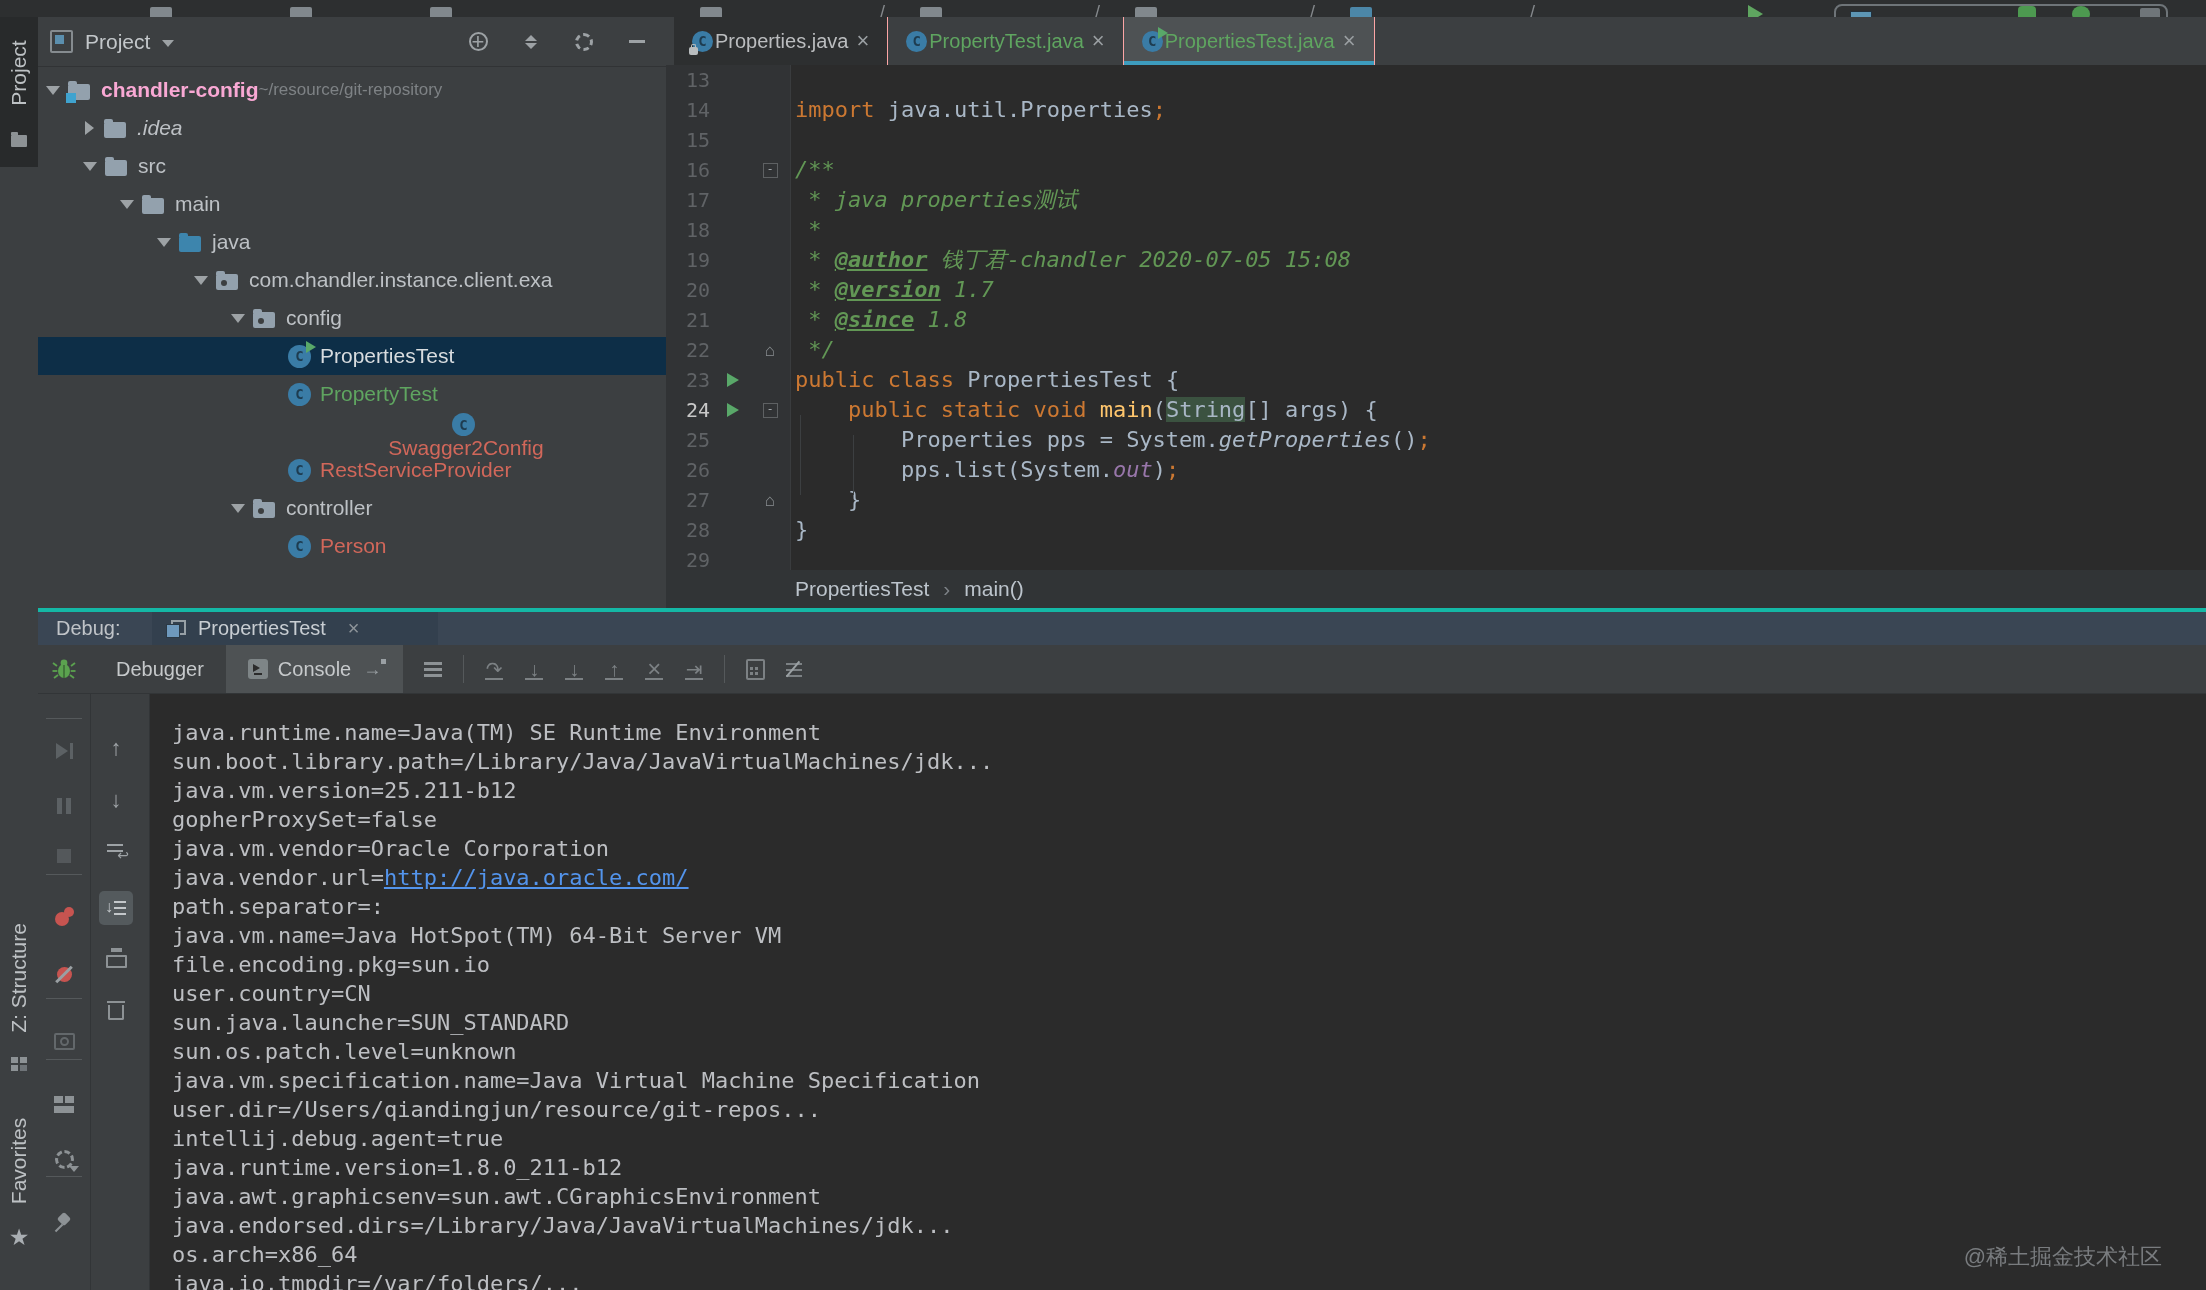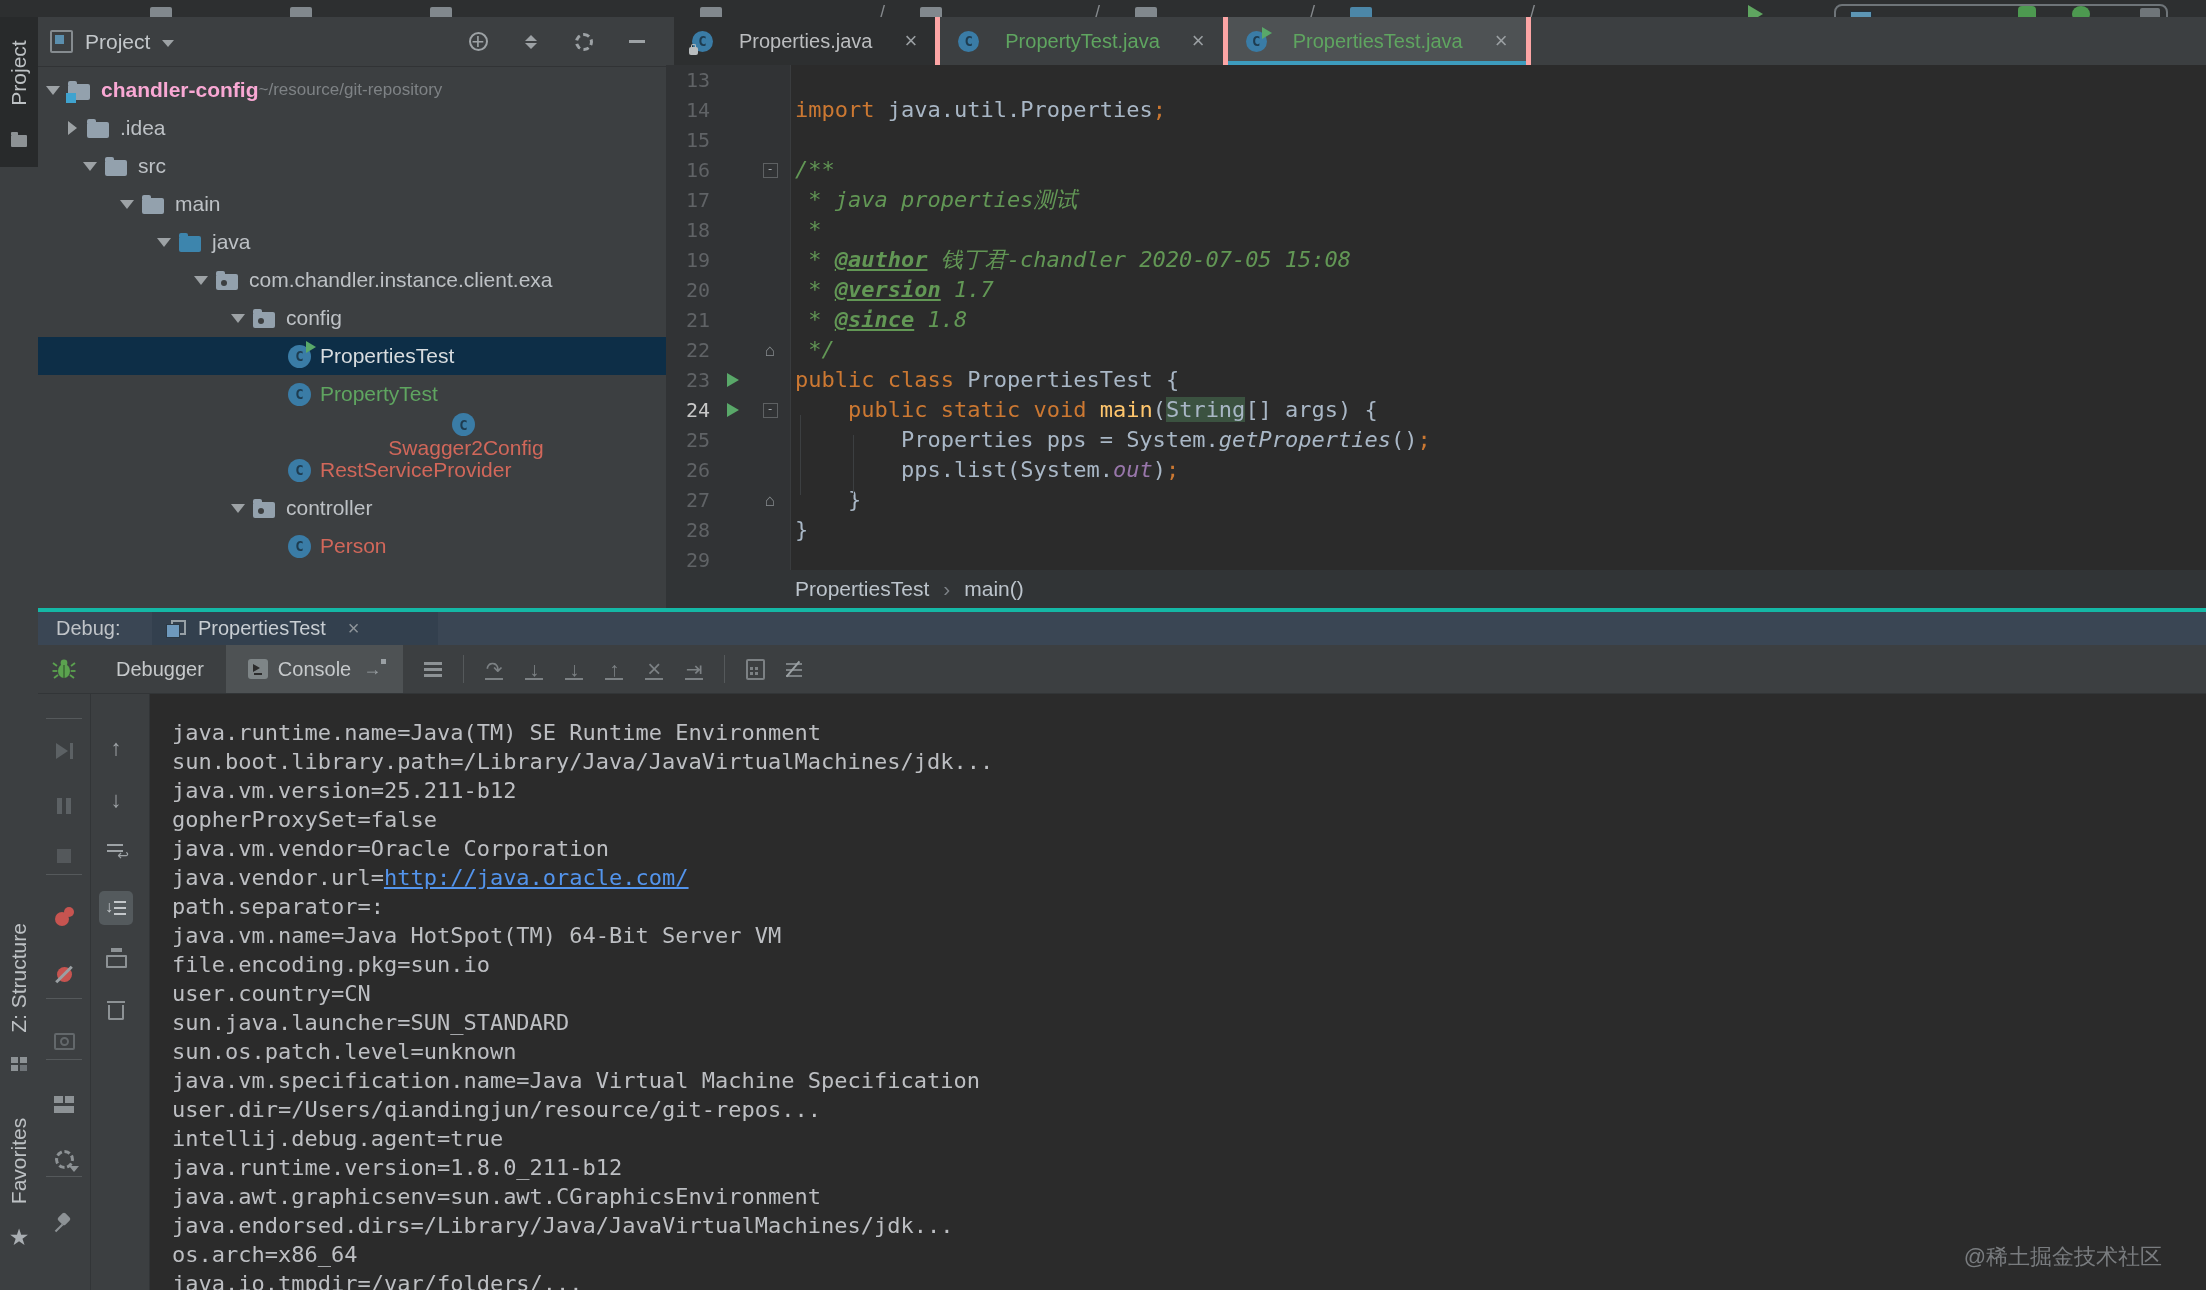--- a/index.html
+++ b/index.html
@@ -84,21 +84,21 @@
   .tlabel{color:#bdc1c5;font-size:21px;}
   .tlabel.bold{font-weight:bold;color:#f9a8d4;}
   .tlabel.green{color:var(--vcs-green);}
   .tlabel.red{color:var(--vcs-red);}
   .trow.selected .tlabel{color:#d8dcdf;}
   .tsuffix{color:#7e8285;font-size:17px;}
 
   
   #editor-area{position:absolute;left:666px;top:17px;width:1540px;height:591px;background:var(--editor-bg);}
   #tabbar{height:48px;background:var(--panel);display:flex;padding-left:8px;}
-  .etab{position:relative;display:flex;align-items:center;padding:0 18px;gap:26px;border-right:5px solid #fca5a5;}
+  .etab{position:relative;display:flex;align-items:center;padding:0 18px;gap:2px;border-right:1px solid #fca5a5;}
   .etab .class-icon{width:21px;height:21px;margin:0;}
   .etab-label{font-size:20px;color:#bbbdbf;}
   .etab-label.green{color:var(--vcs-green);}
   .etab-close{color:#9a9fa2;font-size:22px;margin-left:6px;line-height:20px;}
   .etab.dim{background:#2d2f30;}
   .etab.active{background:#4e5254;}
   .etab.active::after{content:"";position:absolute;left:0;right:0;bottom:0;height:4px;background:var(--accent-underline);}
 
   #code-area{position:relative;height:505px;overflow:hidden;}
   #gutter-bg{position:absolute;left:0;top:0;bottom:0;width:124px;background:#313335;border-right:1px solid #3a3c3e;}
@@ -265,21 +265,21 @@
     </div>
     <div id="project-tree">
         <div class="trow" style="padding-left: 6px;">
           <span class="chev down"></span>
           <span class="ficon folder-root">
             <span class="badge"></span>
           </span>
           <span class="tlabel bold">chandler-config</span>
           <span class="tsuffix">~/resource/git-repository</span>
         </div>
-        <div class="trow" style="padding-left: 25px;">
+        <div class="trow" style="padding-left: 42px; font-style: italic;">
           <span class="chev right"></span>
           <span class="ficon folder"></span>
           <span class="tlabel">.idea</span>
         </div>
         <div class="trow" style="padding-left: 43px;">
           <span class="chev down"></span>
           <span class="ficon folder"></span>
           <span class="tlabel">src</span>
         </div>
         <div class="trow" style="padding-left: 80px;">

